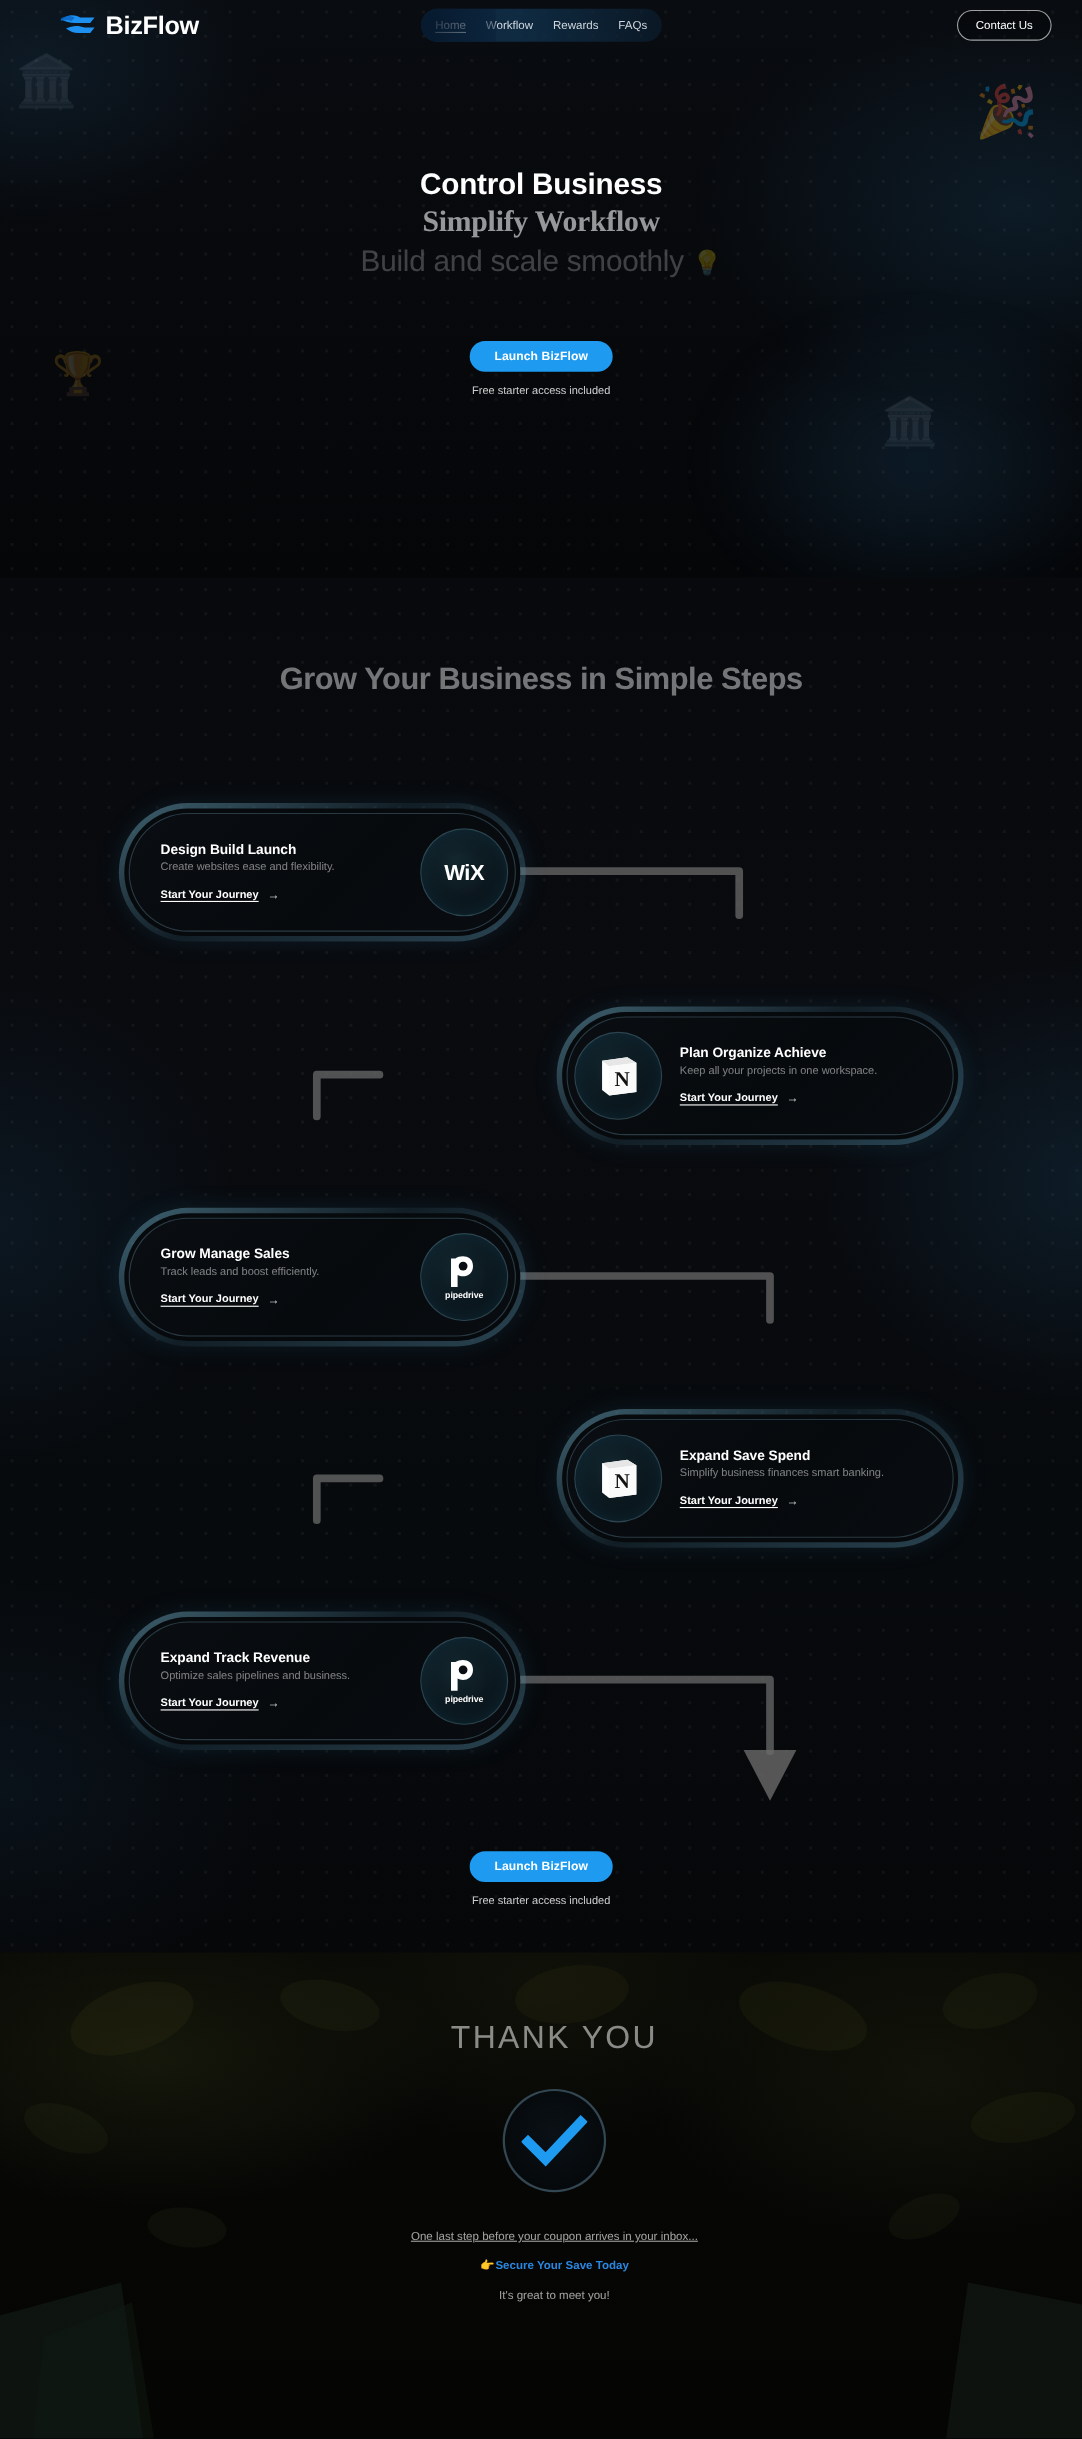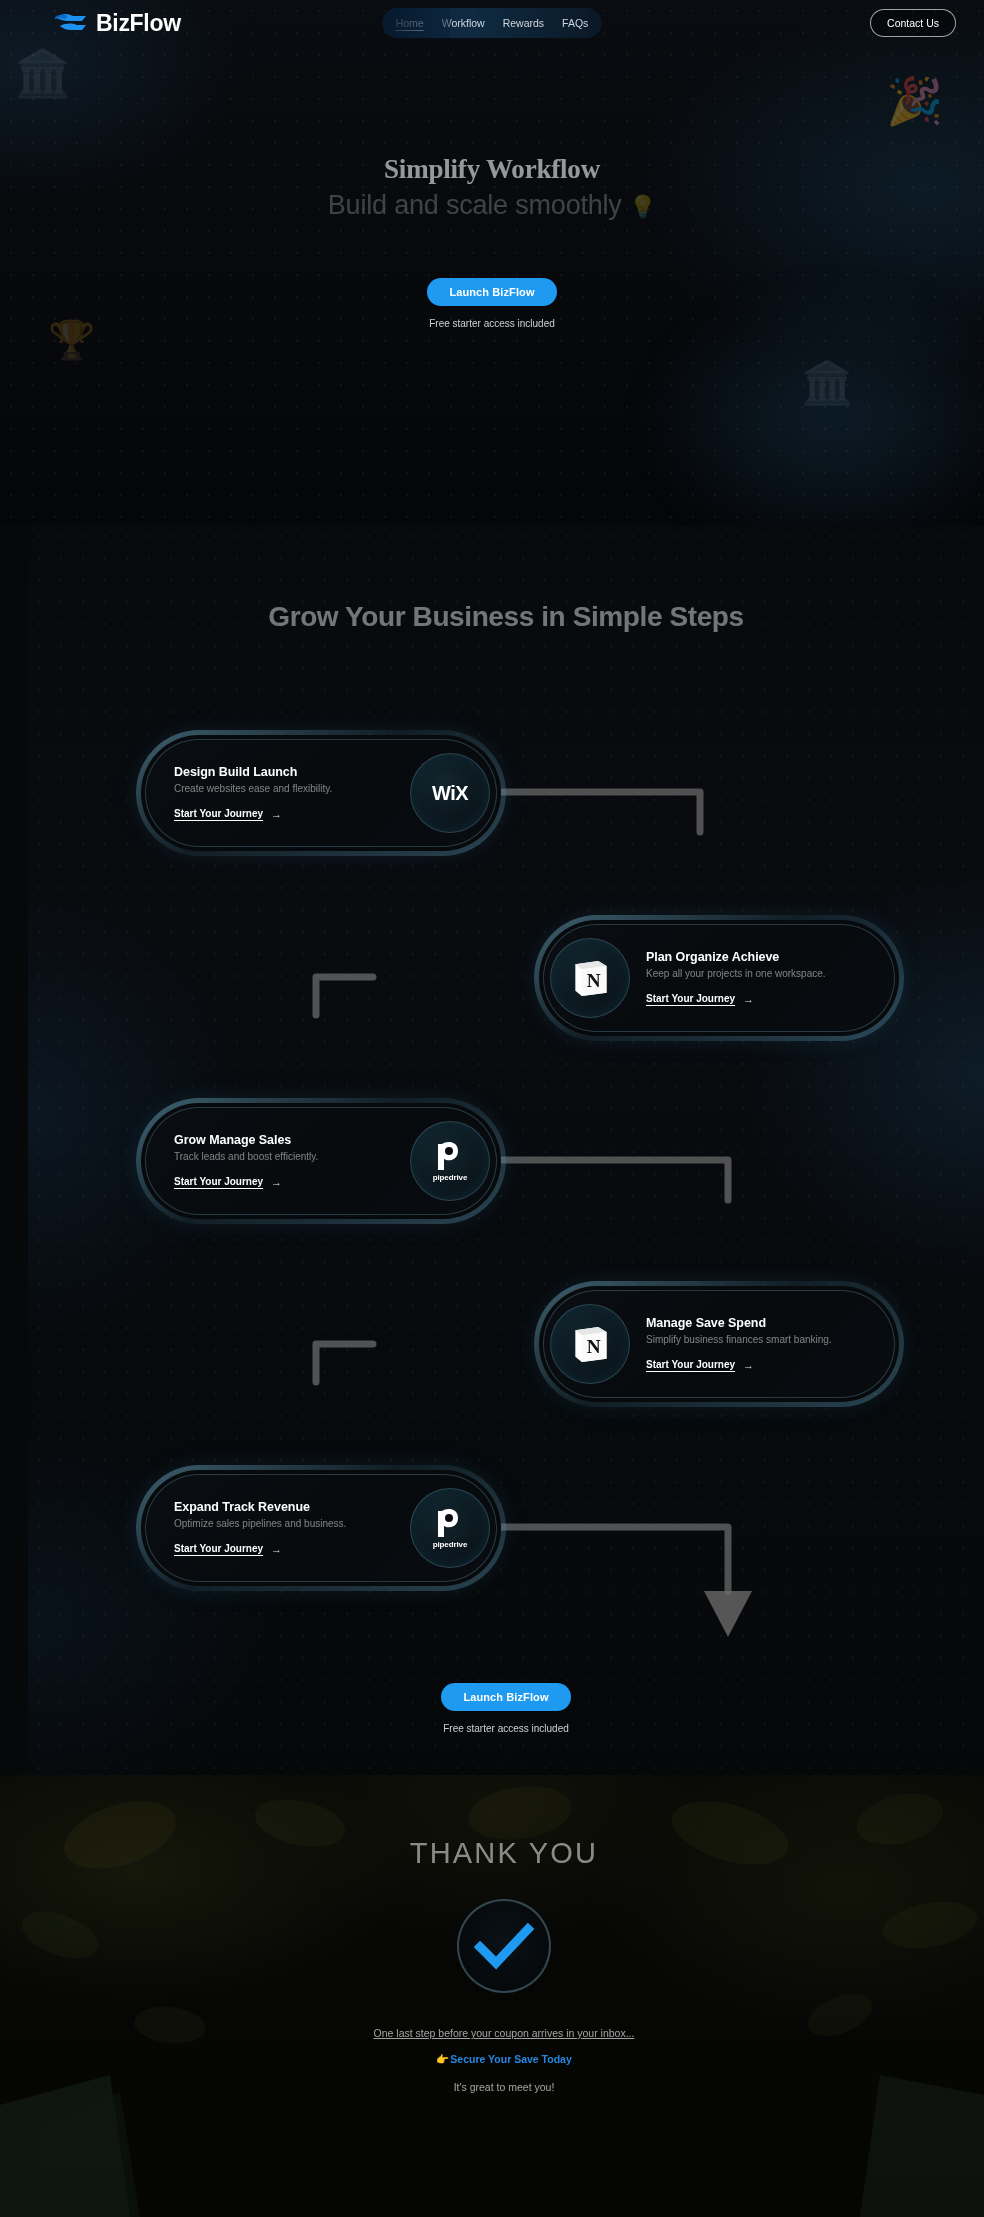--- a/index.html
+++ b/index.html
@@ -181,21 +181,20 @@
   
   .steps-section {
     position: relative;
     z-index: 3;
     height: 1250px;
     background:
       radial-gradient(ellipse 330px 280px at 100% 44%, rgba(32,96,138,0.20), transparent 72%),
       radial-gradient(ellipse 300px 300px at 0% 47%, rgba(24,72,108,0.20), transparent 72%),
       radial-gradient(ellipse 360px 260px at 0% 88%, rgba(24,70,104,0.16), transparent 72%),
       linear-gradient(180deg, #07090c 0%, #090b0f 30%, #070a0d 70%, #060709 100%);
-    margin-left: 28px;
   }
 
   .section-title {
     text-align: center;
     padding-top: 76px;
     font-size: 28px;
     font-weight: 700;
     color: rgba(255,255,255,0.44);
     letter-spacing: -0.4px;
   }
@@ -386,20 +385,21 @@
         <span class="nav-item active">Home</span>
         <span class="nav-item">Workflow</span>
         <span class="nav-item">Rewards</span>
         <span class="nav-item">FAQs</span>
       </nav>
 
       <button class="contact-btn">Contact Us</button>
     </header>
 
     <div class="hero-copy">
+      <div class="h1-a">Control Business</div>
       <div class="h1-b">Simplify Workflow</div>
       <div class="h1-c">
         <span>Build and scale smoothly</span>
         <span class="bulb">💡</span>
       </div>
 
       <div class="cta-wrap">
         <button class="cta-btn">Launch BizFlow</button>
         <div class="cta-sub">Free starter access included</div>
       </div>
@@ -500,21 +500,21 @@
             <div class="step-inner">
           <div class="badge">
             <svg width="44" height="44" viewBox="0 0 48 48">
               <path d="M8 9 L33 5.5 L42 11 L42 40 L15 43.5 L8 38 Z" fill="#ffffff"></path>
               <path d="M8 9 L33 5.5 L42 11 L15 14.5 Z" fill="#e6e6e6"></path>
               <path d="M15 14.5 L42 11 L42 40 L15 43.5 Z" fill="#fafafa"></path>
               <text x="28" y="34" text-anchor="middle" font-family="Liberation Serif, serif" font-size="21" font-weight="700" fill="#111111">N</text>
             </svg>
           </div>
           <div class="step-text">
-            <div class="step-title">Manage Save Spend</div>
+            <div class="step-title">Expand Save Spend</div>
             <div class="step-desc">Simplify business finances smart banking.</div>
             <div class="step-link">
               <span class="lbl">Start Your Journey</span>
               <span class="arw">→</span>
             </div>
           </div>
         </div>
           </div>
       </div>
 

